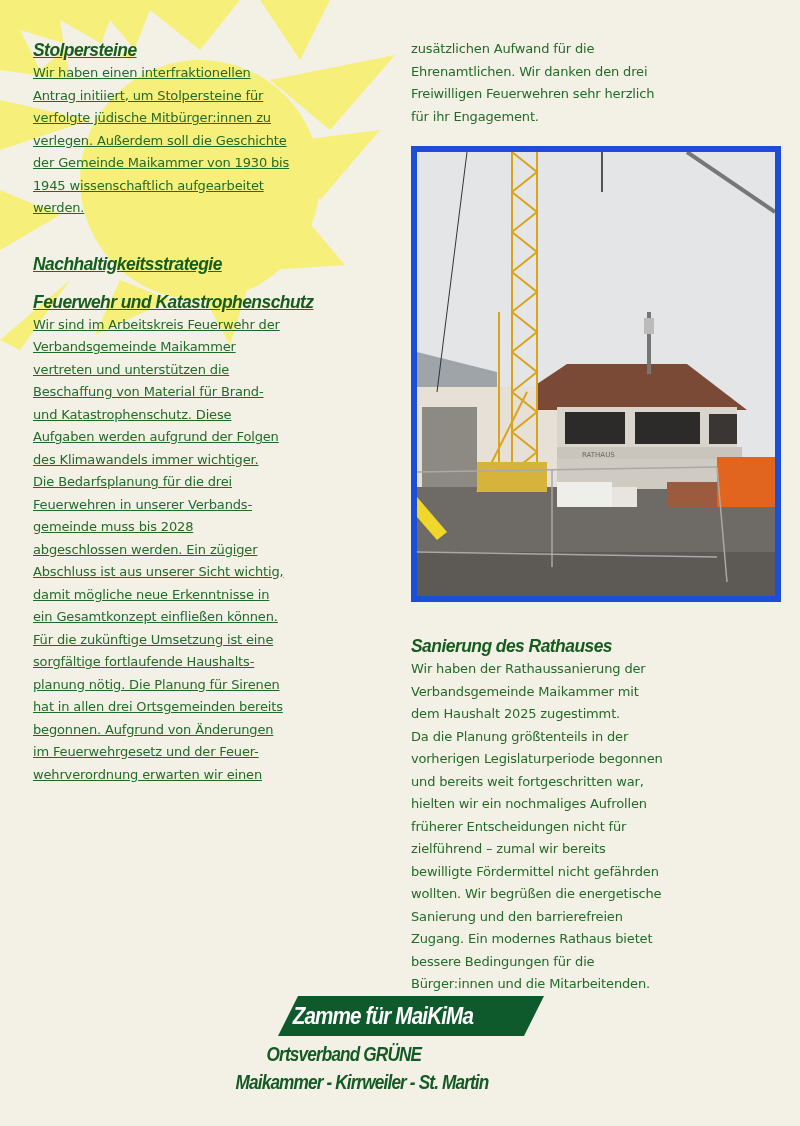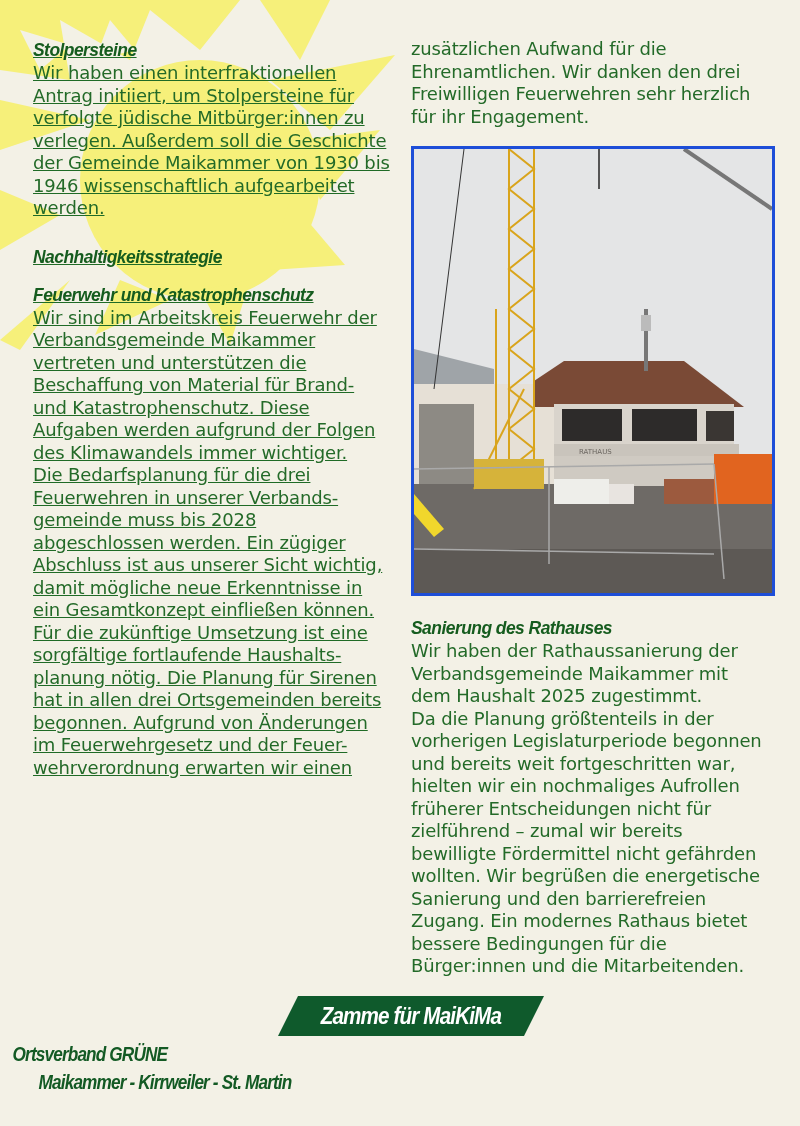--- a/index.html
+++ b/index.html
@@ -16,42 +16,42 @@
   h2 {
     margin: 0; padding: 0;
     font-family: "Liberation Sans", sans-serif;
     font-style: italic; font-weight: bold;
     font-size: 19px; line-height: 24px;
     color: #155c1e; letter-spacing: -0.6px;
     transform: scaleX(0.92); transform-origin: left center;
   }
   p {
     margin: 0; padding: 0;
-    font-size: 18px; line-height: 22.5px;
+    font-size: 13px; line-height: 22.5px;
     color: #236a28; letter-spacing: -0.15px;
     white-space: pre-line;
   }
   .section { margin-bottom: 14px; }
   .photo {
-    margin: 18px 0 20px 0; width: 358px; height: 444px;
-    position: relative; overflow: hidden; border: 3px solid #1d4ed8;
+    margin: 18px 0 32px 0; width: 358px; height: 444px;
+    position: relative; overflow: hidden; border: 6px solid #1d4ed8;
   }
   .banner {
     position: absolute; left: 278px; top: 996px; width: 266px; height: 40px;
     background: #0f5a2c;
     clip-path: polygon(20px 0, 100% 0, calc(100% - 20px) 100%, 0 100%);
-    display: flex; align-items: center; justify-content: center;
+    display: flex; align-items: center; justify-content: flex-start;
   }
   .banner span {
     font-family: "Liberation Sans", sans-serif; font-style: italic; font-weight: bold;
     color: #ffffff; font-size: 24px; letter-spacing: -1px;
     transform: scaleX(0.86);
   }
   .footer-line {
-    position: absolute; left: 0; width: 688px; 
+    position: absolute; left: 0; width: 688px; text-align: center;
     font-family: "Liberation Sans", sans-serif; font-style: italic; font-weight: bold;
     color: #135a24; font-size: 20px; letter-spacing: -1px;
   }
   .fl1 { top: 1043px; }
   .fl2 { top: 1071px; margin-left: 18px; }
   .fl-inner { display: inline-block; transform: scaleX(0.86); }
 </style>
 </head>
 <body>
 
@@ -76,24 +76,24 @@
 </svg>
 
 <div class="col col-left">
   <div class="section">
     <h2>Stolpersteine</h2>
     <p>Wir haben einen interfraktionellen
 Antrag initiiert, um Stolpersteine für
 verfolgte jüdische Mitbürger:innen zu
 verlegen. Außerdem soll die Geschichte
 der Gemeinde Maikammer von 1930 bis
-1946 wissenschaftlich aufgearbeitet
+1945 wissenschaftlich aufgearbeitet
 werden.</p>
   </div>
-  <div class="section" style="margin-top:25px;">
+  <div class="section" style="margin-top:32px;">
     <h2>Nachhaltigkeitsstrategie</h2>
   </div>
   <div class="section" style="margin-top:9px;">
     <h2>Feuerwehr und Katastrophenschutz</h2>
     <p>Wir sind im Arbeitskreis Feuerwehr der
 Verbandsgemeinde Maikammer
 vertreten und unterstützen die
 Beschaffung von Material für Brand-
 und Katastrophenschutz. Diese
 Aufgaben werden aufgrund der Folgen

